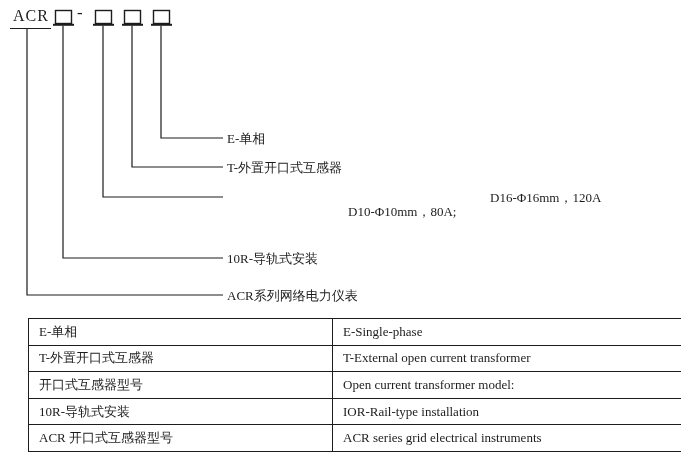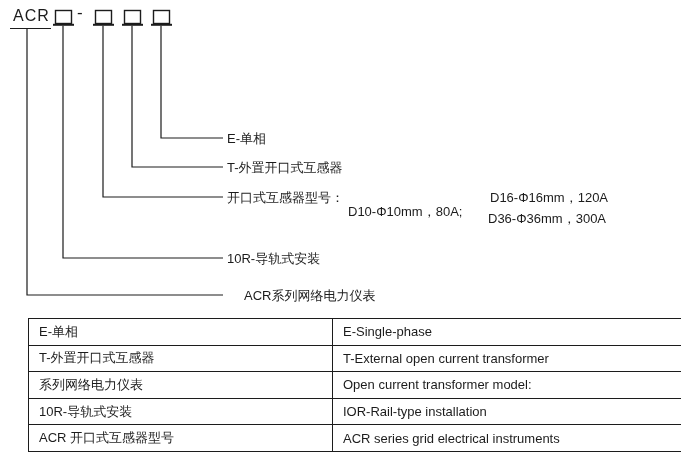--- a/index.html
+++ b/index.html
@@ -2,21 +2,21 @@
 <html><head>
 <meta charset="utf-8">
 <style>
   html, body { margin: 0; padding: 0; background: #ffffff; }
   .canvas {
     position: relative;
     width: 681px;
     height: 460px;
     background: #ffffff;
     color: #1c1c1c;
-    font-family: Liberation Sans, sans-serif;
+    font-family: Liberation Serif, serif;
     overflow: hidden;
   }
   .diagram-svg { position: absolute; left: 0; top: 0; }
   .model-prefix {
     position: absolute; left: 13px; top: 7px;
     font-size: 16px; letter-spacing: 1px; line-height: 18px;
   }
   .model-separator {
     position: absolute; left: 77px; top: 3px;
     font-size: 17px; line-height: 20px;
@@ -27,21 +27,21 @@
     white-space: nowrap;
   }
   .lbl-e      { left: 227px; top: 131px; }
   .lbl-t      { left: 227px; top: 160px; }
   .lbl-model  { left: 227px; top: 190px; }
   .m1l        { left: 348px; top: 204px; }
   .m1r        { left: 490px; top: 190px; text-align: center; }
   .m2l        { left: 350px; top: 211px; }
   .m2r        { left: 488px; top: 211px; }
   .lbl-10r    { left: 227px; top: 251px; }
-  .lbl-series { left: 244px; top: 288px; }
+  .lbl-series { left: 227px; top: 288px; }
   .spec-table {
     position: absolute; left: 28px; top: 318px;
     width: 631px; height: 134px;
     border-collapse: collapse;
     table-layout: fixed;
     border: 1.5px solid #1c1c1c;
   }
   .spec-table td {
     border: 1px solid #1c1c1c;
     font-size: 13px;
@@ -79,39 +79,37 @@
       <polyline points="132,25.8 132,167 223,167"></polyline>
       <polyline points="161,25.8 161,138 223,138"></polyline>
     </g>
   </svg>
 
   <span class="model-prefix">ACR</span>
   <span class="model-separator">-</span>
 
   <span class="lbl lbl-e">E-单相</span>
   <span class="lbl lbl-t">T-外置开口式互感器</span>
-  <span class="lbl lbl-model">开口式互感器型号：</span>
   <span class="lbl m1l">D10-Φ10mm，80A;</span>
   <span class="lbl m1r">D16-Φ16mm，120A</span>
-  <span class="lbl m2r">D36-Φ36mm，300A</span>
   <span class="lbl lbl-10r">10R-导轨式安装</span>
   <span class="lbl lbl-series">ACR系列网络电力仪表</span>
 
   <table class="spec-table">
     <tbody>
       <tr>
         <td class="col-cn">E-单相</td>
         <td class="col-en">E-Single-phase</td>
       </tr>
       <tr>
         <td class="col-cn">T-外置开口式互感器</td>
         <td class="col-en">T-External open current transformer</td>
       </tr>
       <tr>
-        <td class="col-cn">系列网络电力仪表</td>
+        <td class="col-cn">开口式互感器型号</td>
         <td class="col-en">Open current transformer model:</td>
       </tr>
       <tr>
         <td class="col-cn">10R-导轨式安装</td>
         <td class="col-en">IOR-Rail-type installation</td>
       </tr>
       <tr>
         <td class="col-cn">ACR 开口式互感器型号</td>
         <td class="col-en">ACR series grid electrical instruments</td>
       </tr>

